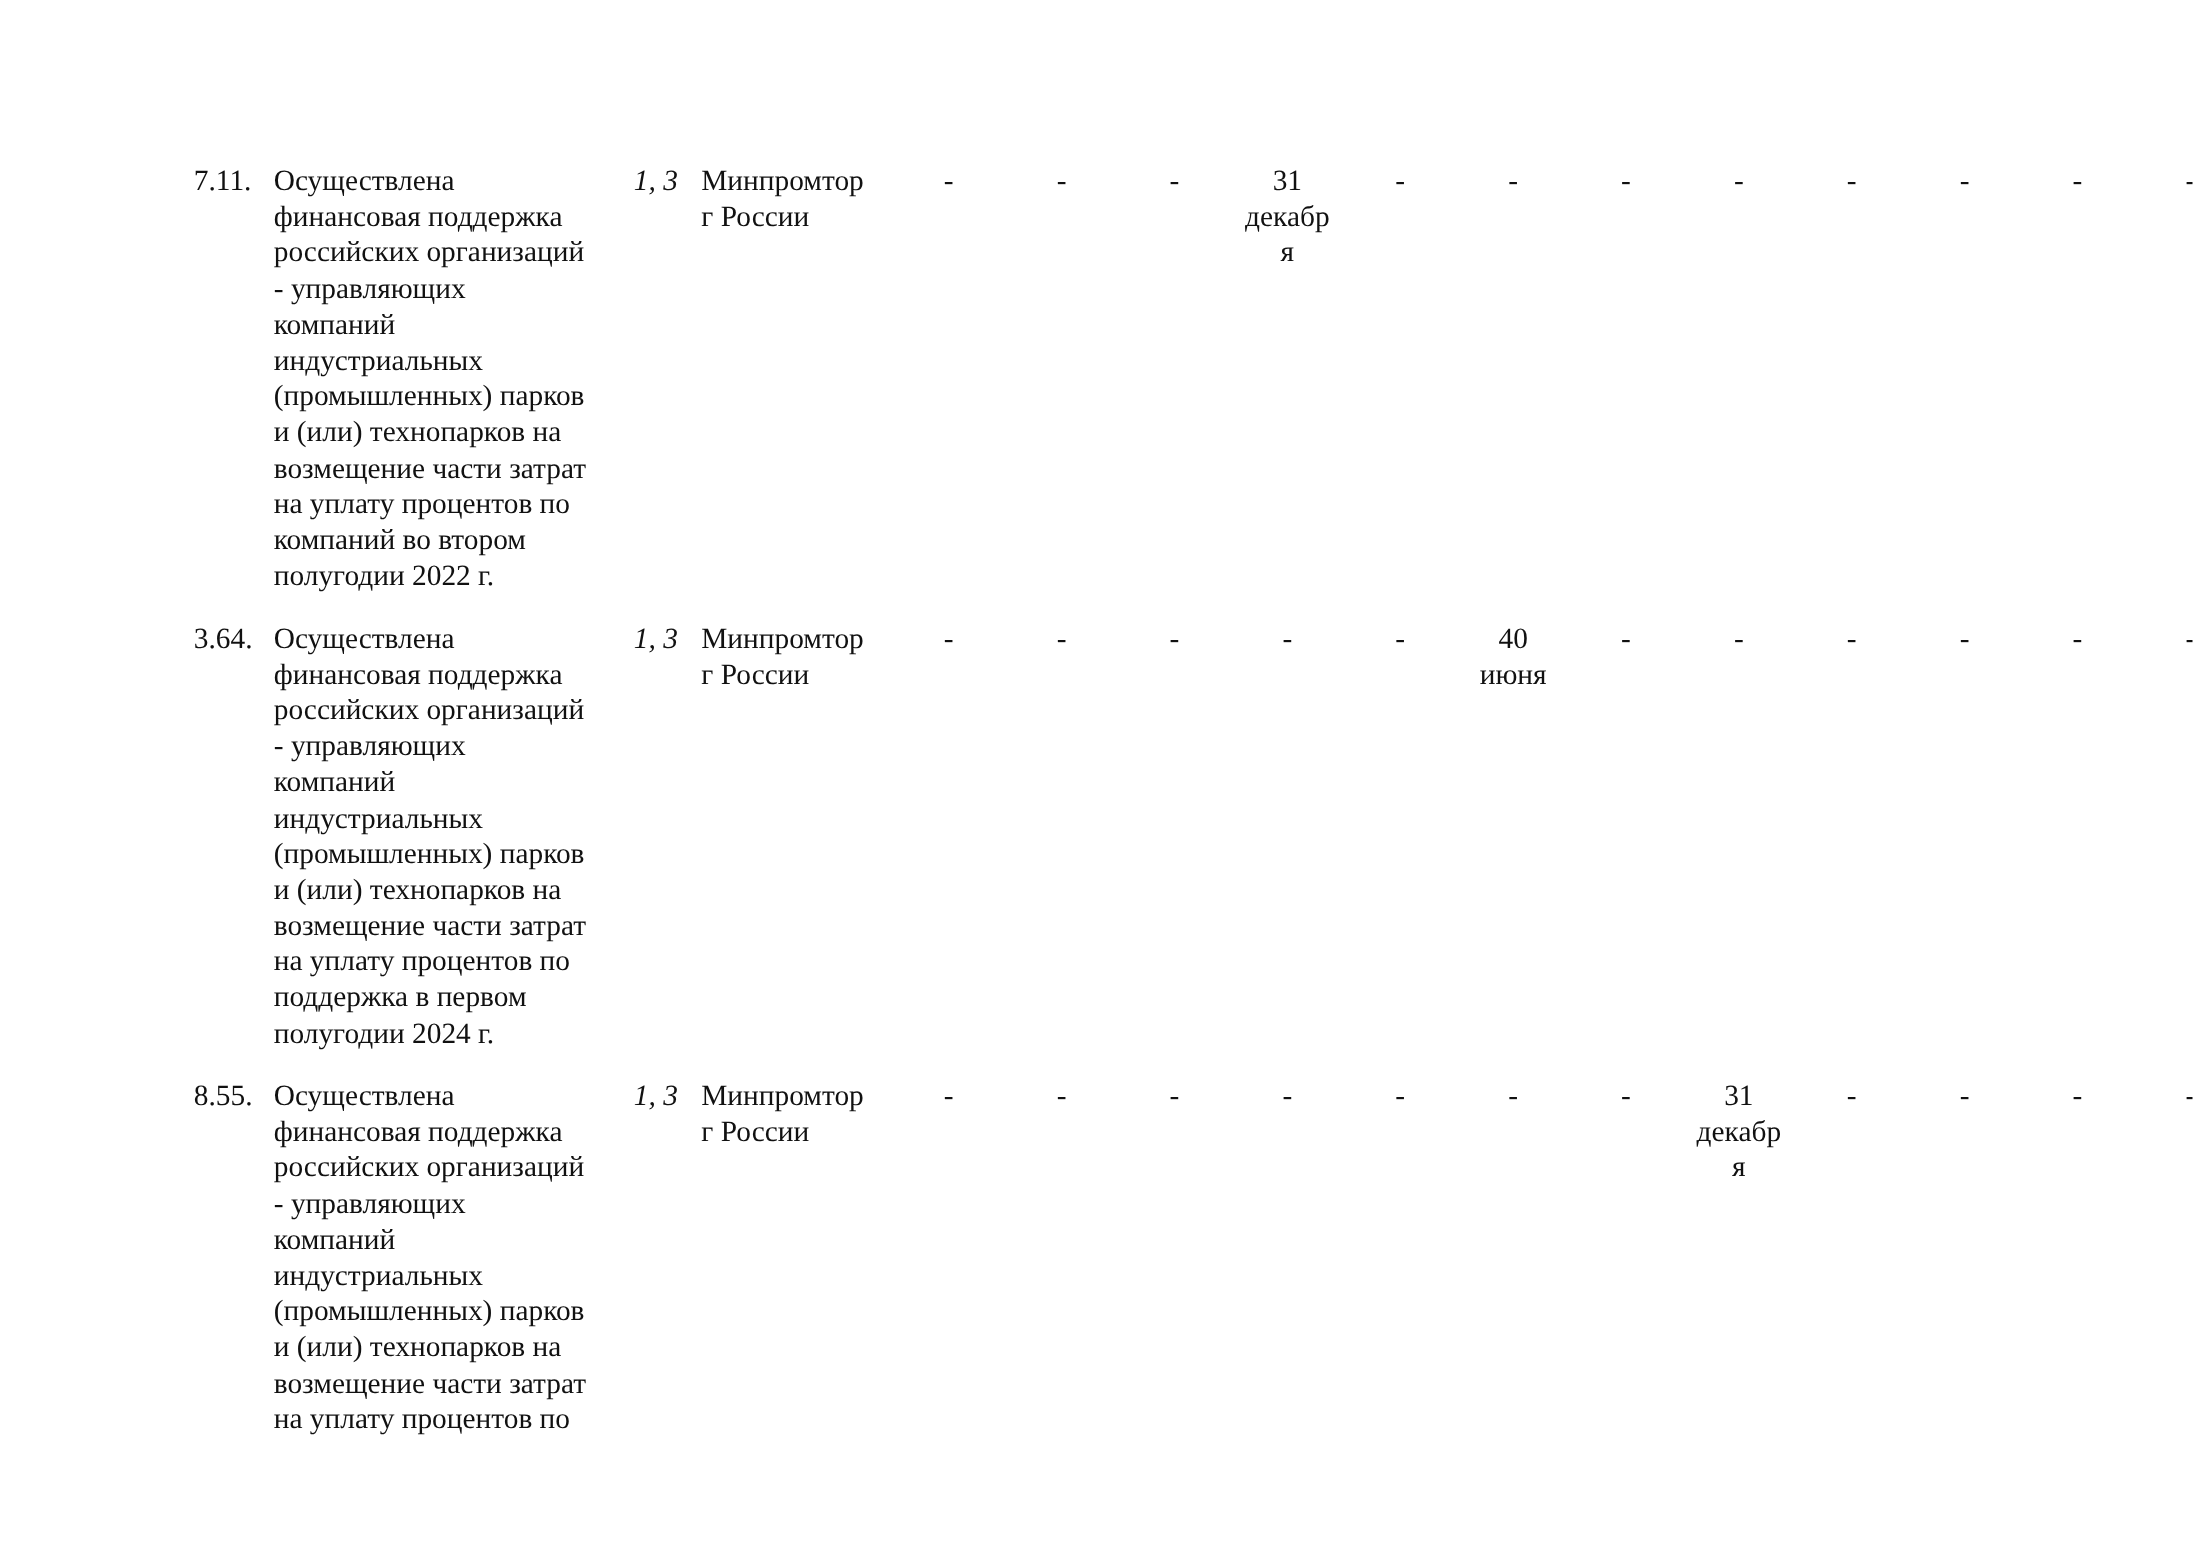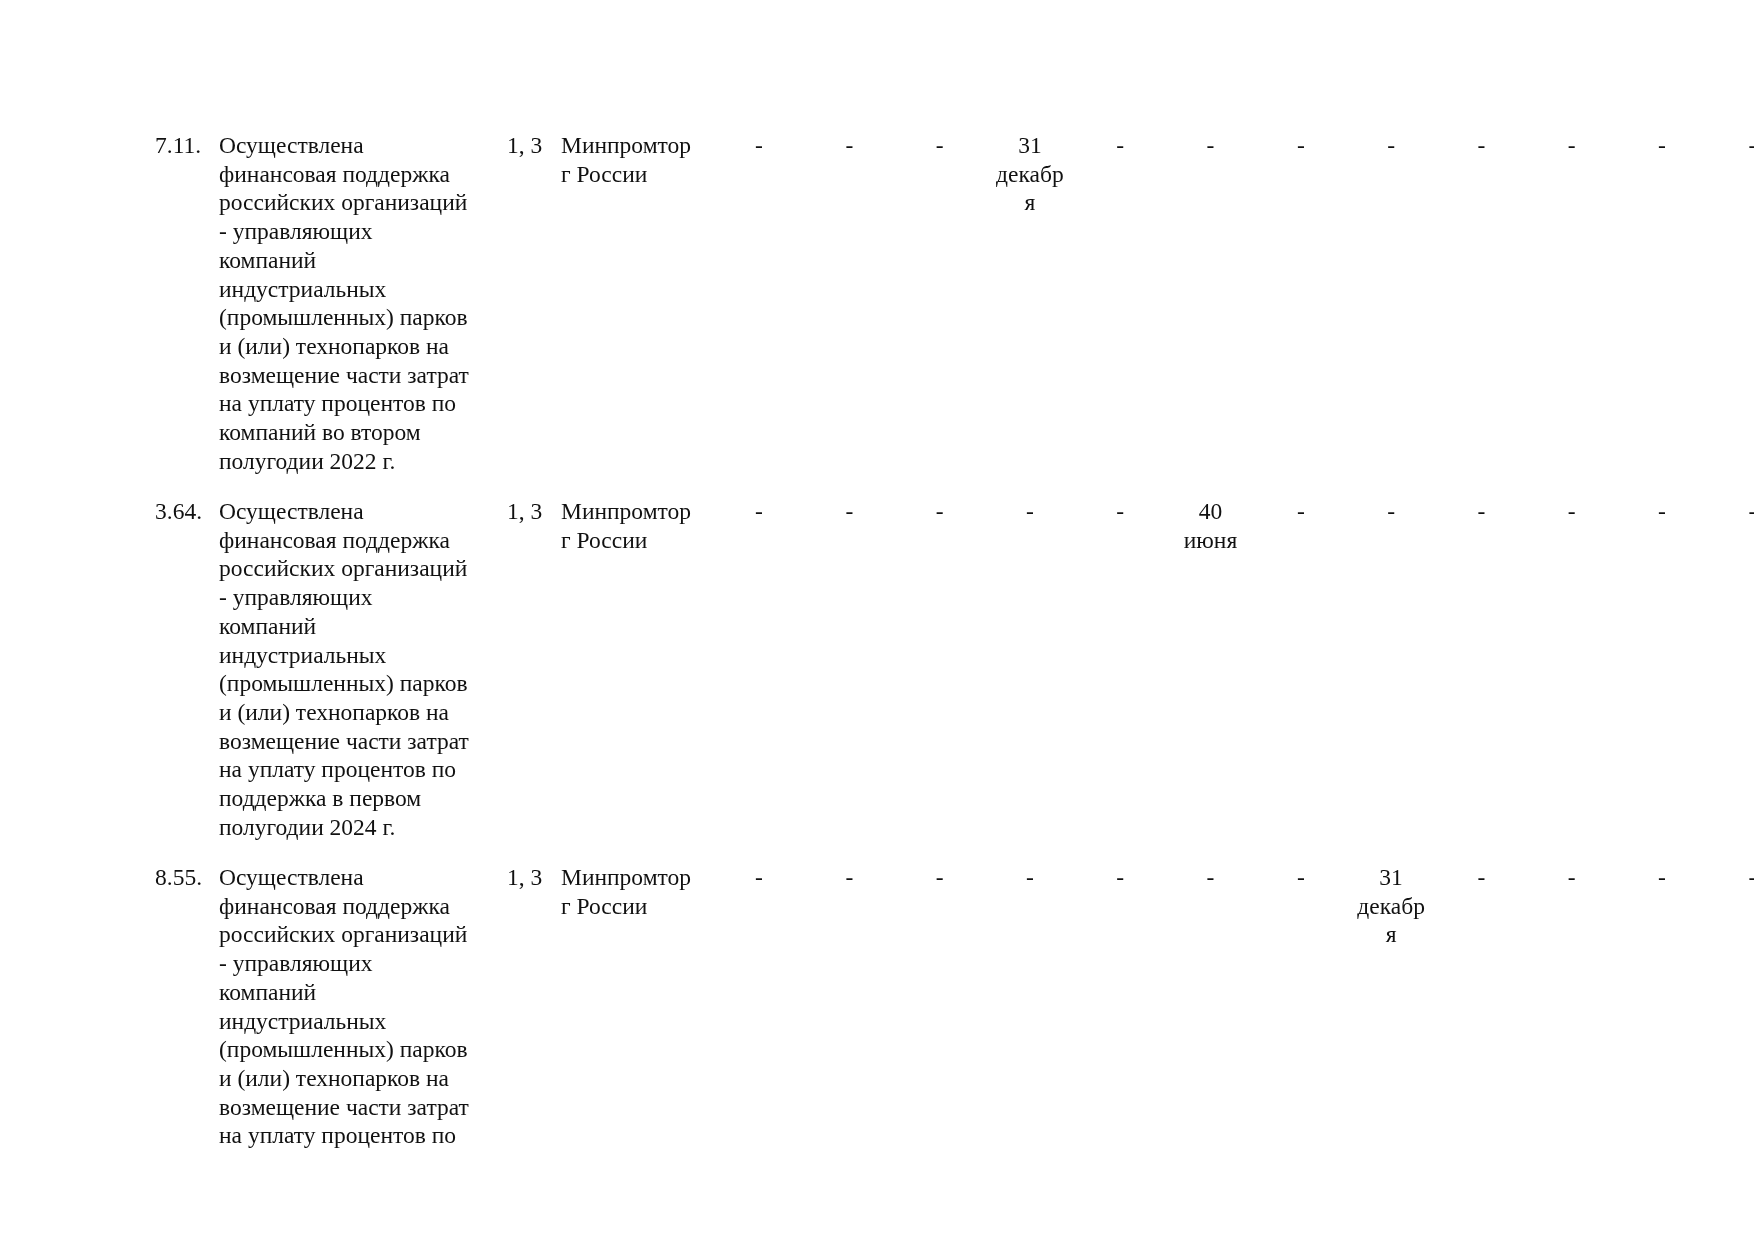--- a/index.html
+++ b/index.html
@@ -6,21 +6,21 @@
   body {
     width: 1754px; height: 1240px; position: relative; overflow: hidden;
     font-family: "Liberation Serif", "DejaVu Serif", serif;
     font-size: 23.5px; line-height: 28.7px; color: #111111;
   }
   .row { position: absolute; left: 4px; width: 1664px; height: 340px; }
   .cell { position: absolute; top: 0; white-space: nowrap; }
   .num { left: 151px; }
   .desc { left: 215px; width: 280px; white-space: normal; }
   .desc .line { display: block; white-space: nowrap; }
-  .ref { left: 503px; }
+  .ref { left: 503px; font-style: italic; }
   .resp { left: 557px; width: 150px; }
   .resp .line { display: block; }
   .val { width: 90px; text-align: center; }
   .val .line { display: block; }
 </style>
 </head>
 <body>
 
 <div id="doc">
     <div class="row" style="top: 131px;">

